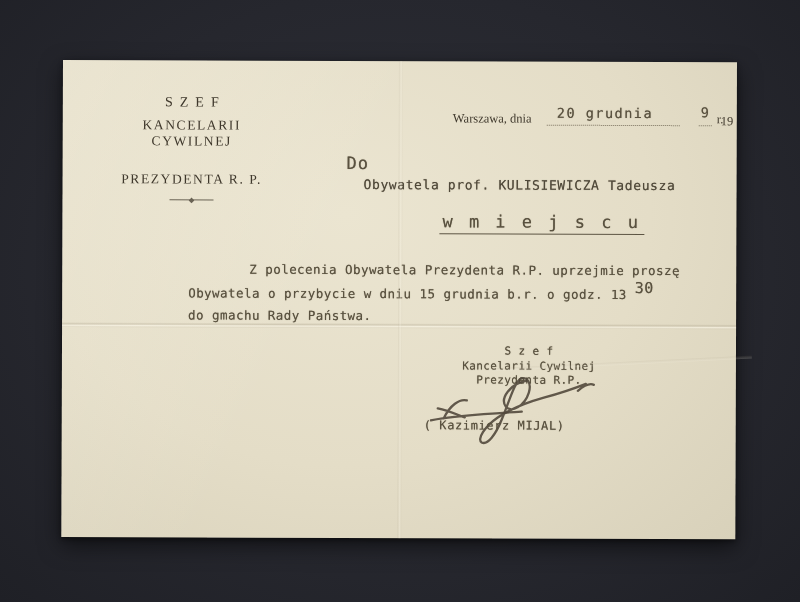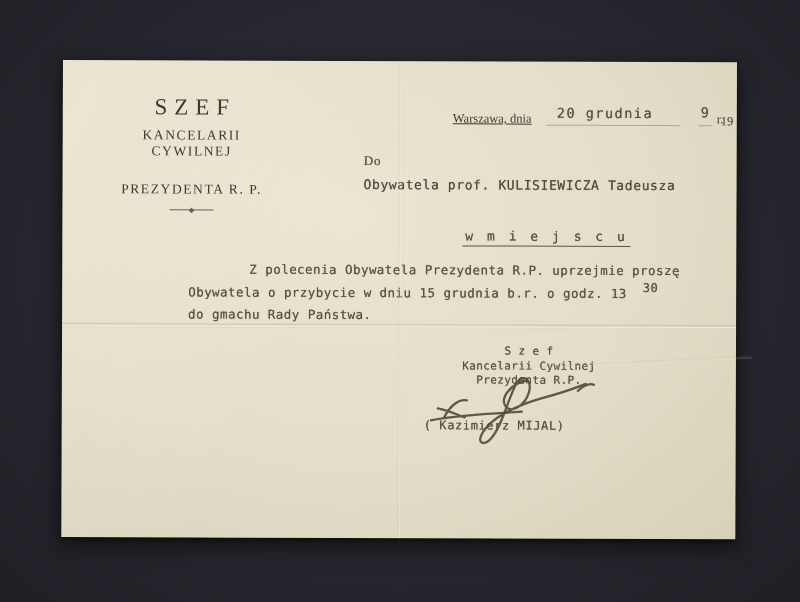--- a/index.html
+++ b/index.html
@@ -31,49 +31,49 @@
     background:linear-gradient(to bottom, rgba(130,118,94,0.15), rgba(250,246,232,0.35));
     transform:rotate(-3deg);opacity:.55;
   }
   .printed{font-family:"Liberation Serif","DejaVu Serif",serif;color:#3f382c;}
   .typed{
     font-family:"DejaVu Sans Mono","Liberation Mono",monospace;
     color:#59513f;text-shadow:0 0 0.7px rgba(89,81,63,0.75);
   }
   
   .letterhead{position:absolute;left:40px;top:34px;width:178px;text-align:center;}
-  .lh1{font-size:23px;letter-spacing:7px;text-indent:7px;}
+  .lh1{font-size:14px;letter-spacing:7px;text-indent:7px;}
   .lh2{font-size:13.5px;letter-spacing:1.6px;margin-top:7px;}
   .lh3{font-size:13.5px;letter-spacing:1.6px;margin-top:22px;}
   .orn{position:relative;width:44px;height:1px;background:#4a4336;margin:12px auto 0;opacity:.8;}
   .orn::before{
     content:"";position:absolute;left:20px;top:-1.5px;width:4px;height:4px;
     background:#4a4336;transform:rotate(45deg);
   }
   
   .dateline{position:absolute;left:390px;top:38px;width:290px;height:30px;font-size:12.5px;}
-  .dl-city{position:absolute;left:0;bottom:3px;text-decoration:underline;}
+  .dl-city{position:absolute;left:0;bottom:3px;}
   .dl-dots{position:absolute;left:94px;bottom:4px;width:133px;border-bottom:1px dotted #7d7461;}
   .dl-typed-date{position:absolute;left:104px;bottom:9px;font-size:13.5px;letter-spacing:1.5px;}
   .dl-century{position:absolute;left:231px;bottom:1px;margin-left:37px;}
   .dl-year-dots{position:absolute;left:246px;bottom:4px;width:13px;border-bottom:1px dotted #7d7461;}
   .dl-typed-year{position:absolute;left:248px;bottom:10px;font-size:13.5px;}
   .dl-suffix{position:absolute;left:264px;bottom:3px;}
   
-  .salutation{position:absolute;left:301px;top:92px;font-size:13px;letter-spacing:1px;font-family:Liberation Serif, serif;}
+  .salutation{position:absolute;left:284px;top:92px;font-size:17px;letter-spacing:1px;}
   .addr-name{position:absolute;left:301px;top:116px;font-size:13px;letter-spacing:0.6px;color:#50493a;}
   .addr-loc{
-    position:absolute;left:400px;top:150px;font-size:13px;letter-spacing:3px;
-    border-bottom:1.3px solid #5d5544;padding:0 3px 2px 3px;margin-top:17px;
+    position:absolute;left:377px;top:150px;font-size:17px;letter-spacing:3px;
+    border-bottom:1.3px solid #5d5544;padding:0 3px 2px 3px;
   }
   
   .body-text{position:absolute;left:126px;top:198px;width:470px;font-size:12.5px;letter-spacing:0.45px;line-height:22.5px;}
   .body-line1{text-indent:61px;white-space:nowrap;}
   .body-line{white-space:nowrap;}
-  .sup{font-size:12px;position:relative;top:-6px;margin-left:16px;}
+  .sup{font-size:15px;position:relative;top:-6px;margin-left:8px;}
   
   .sig-block{position:absolute;left:362px;top:283px;width:210px;text-align:center;font-size:11px;line-height:14.5px;letter-spacing:0.4px;}
   .sig-name{position:absolute;left:362px;top:357px;width:210px;text-align:left;font-size:12px;letter-spacing:0.6px;}
   .sig-svg{position:absolute;left:368px;top:310px;width:215px;height:78px;pointer-events:none;}
   .sig-svg path{stroke:#4e4639;stroke-width:2.3;fill:none;stroke-linecap:round;opacity:0.88;}
 </style>
 </head>
 <body>
 
 <div class="paper">

